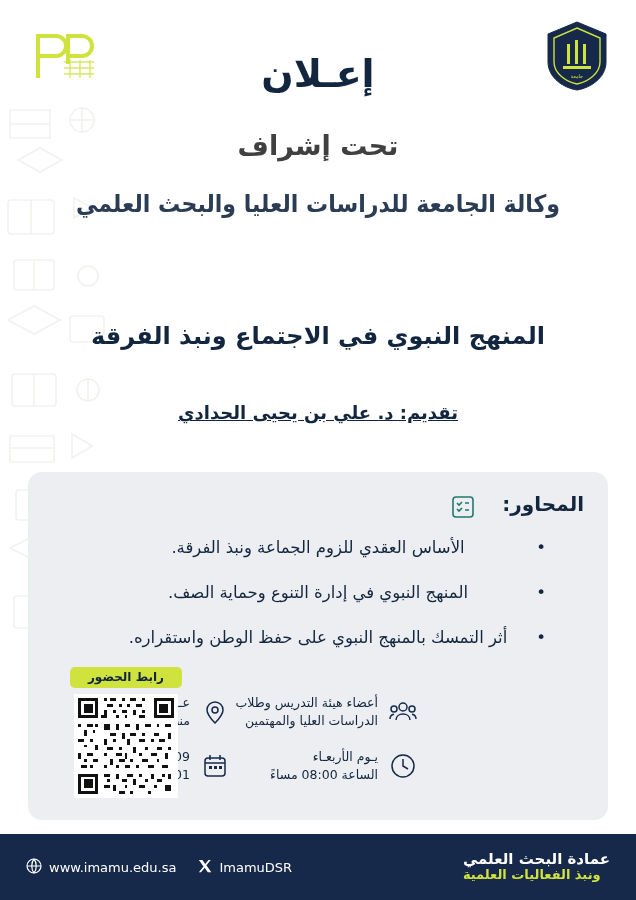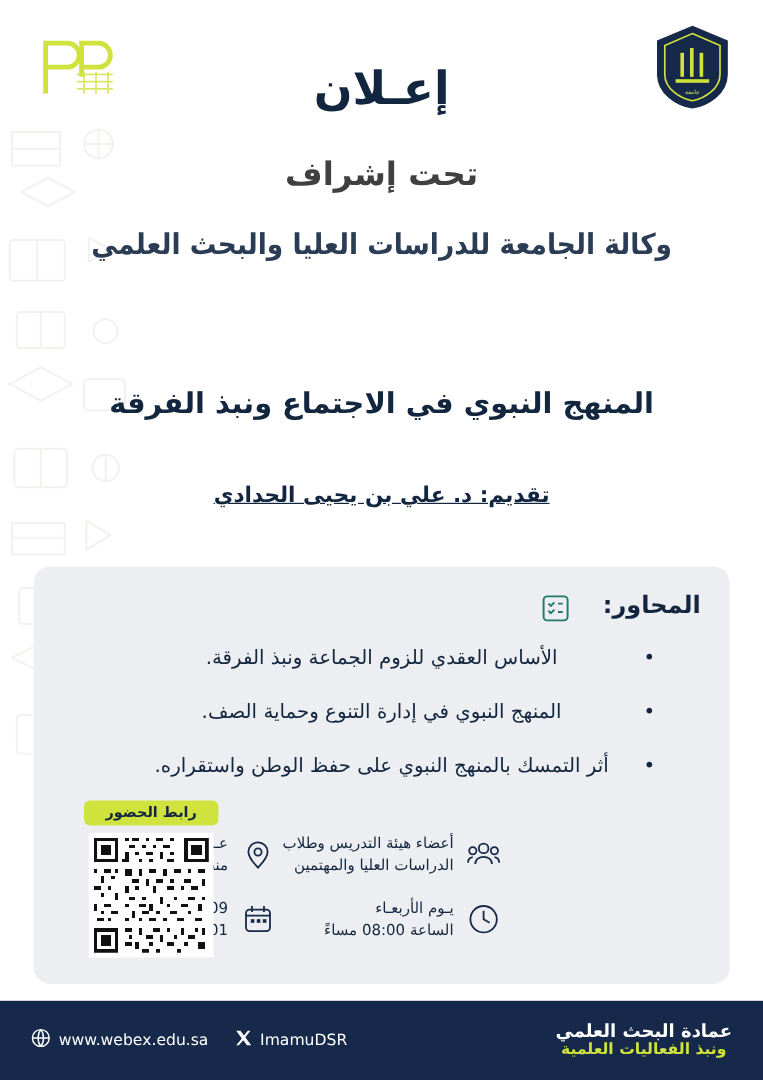--- a/index.html
+++ b/index.html
@@ -180,21 +180,21 @@
   .footer-inner{
     position:absolute;inset:0;
     display:flex;align-items:center;justify-content:space-between;
     padding:0 26px;
     direction:rtl;
   }
   .footer-right{
     display:flex;align-items:center;gap:10px;
   }
   .footer-ar{
-    font-size:15px;font-weight:bold;line-height:1.15;text-align:center;
+    font-size:15px;font-weight:bold;line-height:1.15;text-align:left;
   }
   .footer-ar .l2{color:#cfe23e;font-size:13px;}
   .footer-left{
     display:flex;align-items:center;gap:22px;direction:ltr;
   }
   .f-item{display:flex;align-items:center;gap:7px;font-size:13px;}
 </style>
 </head>
 <body>
 
@@ -480,21 +480,21 @@
         </div>
       </div>
       <div class="footer-left">
         <div class="f-item">
           <span>
             <svg width="16" height="16" viewBox="0 0 16 16" fill="none" stroke="#fff" stroke-width="1.2">
               <circle cx="8" cy="8" r="7"></circle>
                 <path d="M1 8h14M8 1c3 3.5 3 10.5 0 14M8 1C5 4.5 5 11.5 8 15"></path>
             </svg>
           </span>
-          <span>www.webex.edu.sa</span>
+          <span>www.imamu.edu.sa</span>
         </div>
         <div class="f-item">
           <span>
             <svg width="14" height="14" viewBox="0 0 16 16" fill="#fff">
               <path d="M1 1h4l3.3 4.6L12 1h2.6l-5 6.2L15.2 15h-4l-3.5-4.9L3.4 15H1l5.3-6.5L1 1z"></path>
             </svg>
           </span>
           <span>ImamuDSR</span>
         </div>
       </div>

